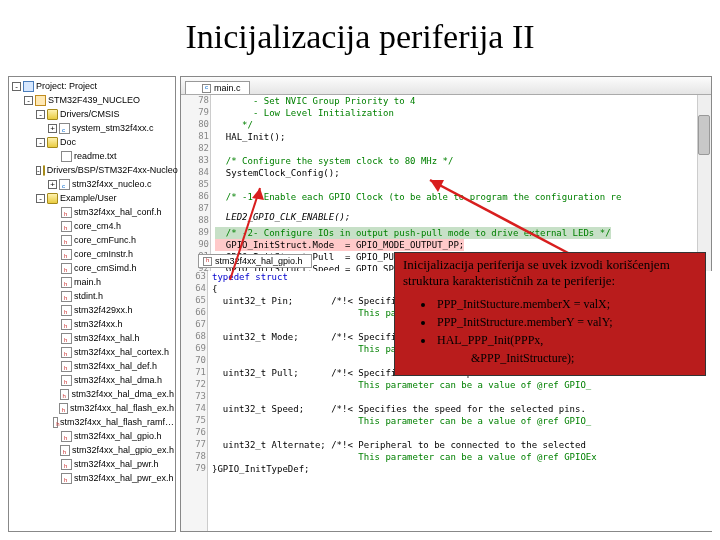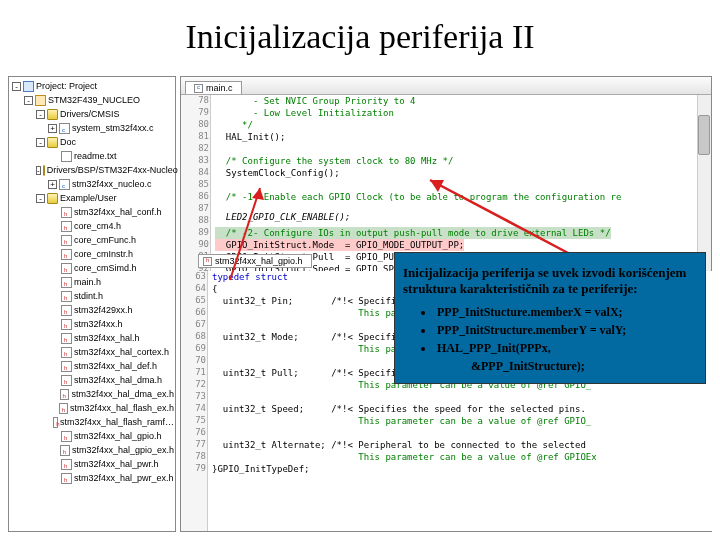--- a/index.html
+++ b/index.html
@@ -17,35 +17,35 @@
   .ico-c { background:#fff; border:1px solid #888; position:relative; }
   .ico-c::after { content:"c"; position:absolute; font-size:6px; color:#06c; left:2px; top:-1px; }
   .ico-h { background:#fff; border:1px solid #888; position:relative; }
   .ico-h::after { content:"h"; position:absolute; font-size:6px; color:#c33; left:2px; top:-1px; }
   .ico-txt { background:#fff; border:1px solid #888; }
   .ico-prj { background:#d7e8ff; border:1px solid #4a7dbb; }
   .ico-tgt { background:#ffe9b5; border:1px solid #c08c1f; }
   .l1 { padding-left:2px; } .l2 { padding-left:14px; } .l3 { padding-left:26px; } .l4 { padding-left:38px; }
   .editor { position:absolute; left:172px; top:0; width:532px; height:456px; border:1px solid #888; }
   .tab-row { height:18px; background:linear-gradient(#fcfcfc,#e5e5e5); border-bottom:1px solid #aaa; display:flex; align-items:flex-end; padding-left:4px; gap:2px; }
-  .tab { background:#fff; border:1px solid #999; border-bottom:none; font-size:9px; padding:1px 8px 1px 8px; display:flex; align-items:flex-end; gap:3px; position:relative; }
+  .tab { background:#fff; border:1px solid #999; border-bottom:none; font-size:9px; padding:1px 8px 1px 16px; display:flex; align-items:flex-end; gap:3px; position:relative; }
   .tab.front { z-index:3; }
   .tab-ico { width:9px; height:9px; display:inline-block; }
   .gutter { position:absolute; left:0; top:18px; width:30px; bottom:0; background:#f5f5f5; border-right:1px solid #ccc; }
   .code { position:absolute; left:30px; right:0; top:18px; bottom:0; font-family:Consolas,monospace; font-size:9px; line-height:12px; background:#fff; overflow:hidden; }
   .ln { position:absolute; left:0; width:28px; text-align:right; color:#888; font-family:Consolas,monospace; font-size:9px; }
   .cl { position:absolute; left:4px; white-space:pre; }
   .cmt { color:#008000; }
   .kw  { color:#0000cc; }
   .hl  { background:#c7e0c7; }
   .hlred { background:#ffcaca; }
   .sub-tab { position:absolute; left:190px; top:178px; background:#fff; border:1px solid #999; font-size:9px; padding:1px 8px 1px 4px; display:flex; align-items:center; gap:3px; z-index:5; }
   .sub-gutter { position:absolute; left:174px; top:195px; width:26px; height:260px; background:#f5f5f5; border-right:1px solid #ccc; z-index:4; }
   .sub-code { position:absolute; left:200px; top:195px; width:504px; height:260px; background:#fff; font-family:Consolas,monospace; font-size:9px; line-height:12px; z-index:4; overflow:hidden; }
-  .callout { position:absolute; left:394px; top:252px; width:312px; background:#0369a1; border:1px solid #333; padding:12px 8px 8px; z-index:20; font-family:'Times New Roman',serif;font-weight:bold; }
+  .callout { position:absolute; left:394px; top:252px; width:312px; background:#b91c1c; border:1px solid #333; padding:4px 8px 8px; z-index:20; font-family:'Times New Roman',serif; }
   .callout .lead { font-size:13px; line-height:16px; margin-bottom:6px; }
   .callout .eg { font-size:12px; line-height:18px; padding-left:34px; position:relative; }
   .callout .eg::before { content:""; position:absolute; left:18px; top:8px; width:4px; height:4px; background:#000; border-radius:50%; }
   .arrow { position:absolute; z-index:15; }
   .arrow svg { overflow:visible; }
   .scrollbar { position:absolute; right:0; top:18px; bottom:0; width:14px; background:#efefef; border-left:1px solid #ccc; }
   .thumb { position:absolute; right:1px; width:12px; height:40px; top:20px; background:#c8c8c8; border:1px solid #999; border-radius:2px; }
 </style>
 </head>
 <body>

